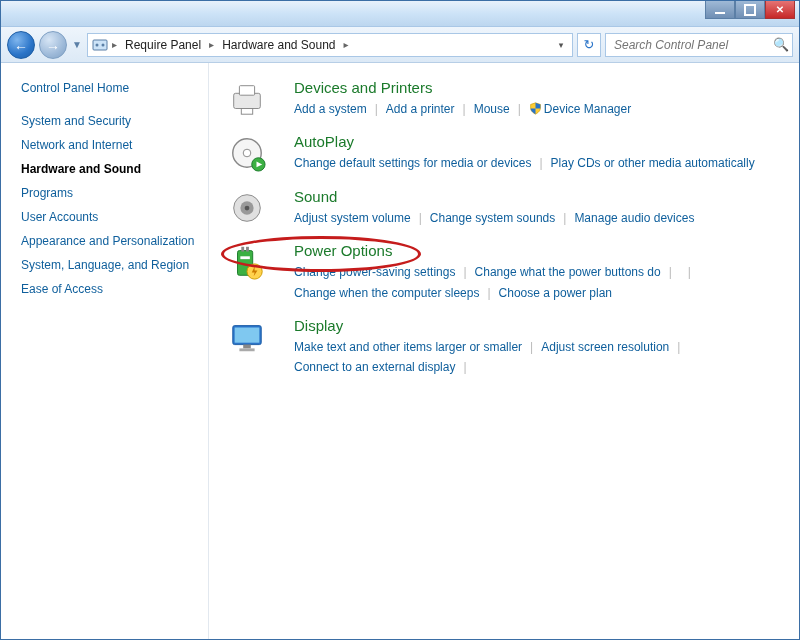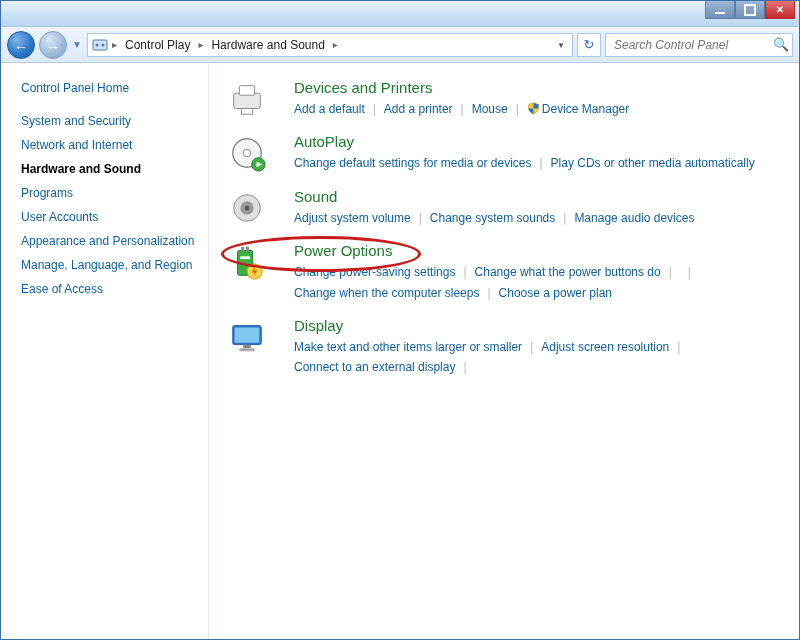--- a/index.html
+++ b/index.html
@@ -212,21 +212,21 @@
 
     <div class="breadcrumb">
       <span class="bc-icon">
         <svg viewBox="0 0 16 16">
             <rect x="1" y="3" width="14" height="10" rx="1" fill="#cde3f7" stroke="#5b7fa6"></rect>
             <circle cx="5" cy="8" r="1.5" fill="#5b7fa6"></circle>
             <circle cx="11" cy="8" r="1.5" fill="#5b7fa6"></circle>
           </svg>
       </span>
       <span class="bc-sep">▸</span>
-      <span class="bc-item">Control Play</span>
+      <span class="bc-item">Require Panel</span>
       <span class="bc-sep">▸</span>
       <span class="bc-item">Hardware and Sound</span>
       <span class="bc-sep">▸</span>
       <span style="flex:1"></span>
       <span class="bc-dd">▾</span>
     </div>
 
     <div class="refresh-btn">
       <span>↻</span>
     </div>
@@ -241,39 +241,39 @@
 
     <div class="sidebar">
       <div class="home">Control Panel Home</div>
       <div id="sidebar-items">
           <div class="item">System and Security</div>
           <div class="item">Network and Internet</div>
           <div class="item active">Hardware and Sound</div>
           <div class="item">Programs</div>
           <div class="item">User Accounts</div>
           <div class="item">Appearance and Personalization</div>
-          <div class="item">Manage, Language, and Region</div>
+          <div class="item">System, Language, and Region</div>
           <div class="item">Ease of Access</div>
         </div>
     </div>
 
     <div class="content">
       <div id="categories">
           <div class="category">
             <div class="cat-icon">
               <svg viewBox="0 0 40 40">
                 <rect x="6" y="14" width="28" height="16" rx="2" fill="#e8e8e8" stroke="#888"></rect>
                 <rect x="12" y="6" width="16" height="10" rx="1" fill="#fff" stroke="#888"></rect>
                 <rect x="14" y="30" width="12" height="6" fill="#fff" stroke="#888"></rect>
               </svg>
             </div>
             <div class="cat-body">
               <div class="cat-title">Devices and Printers</div>
               <div class="cat-links">
-                <span class="cat-link">Add a default</span>
+                <span class="cat-link">Add a system</span>
                 <span class="link-sep">|</span>
                 <span class="cat-link">Add a printer</span>
                 <span class="link-sep">|</span>
                 <span class="cat-link">Mouse</span>
                 <span class="link-sep">|</span>
                 <span class="cat-link"><span class="shield-icon"><svg viewBox="0 0 16 16">
                       <path d="M8 1 L14 3 V8 C14 12 8 15 8 15 C8 15 2 12 2 8 V3 Z" fill="#ffcc33" stroke="#cc9a00" stroke-width="0.8"></path>
                       <path d="M8 1 L14 3 V8 L8 8 Z" fill="#2a74c8"></path>
                       <path d="M2 8 L8 8 L8 15 C8 15 2 12 2 8 Z" fill="#2a74c8"></path>
                     </svg></span>Device Manager</span>

